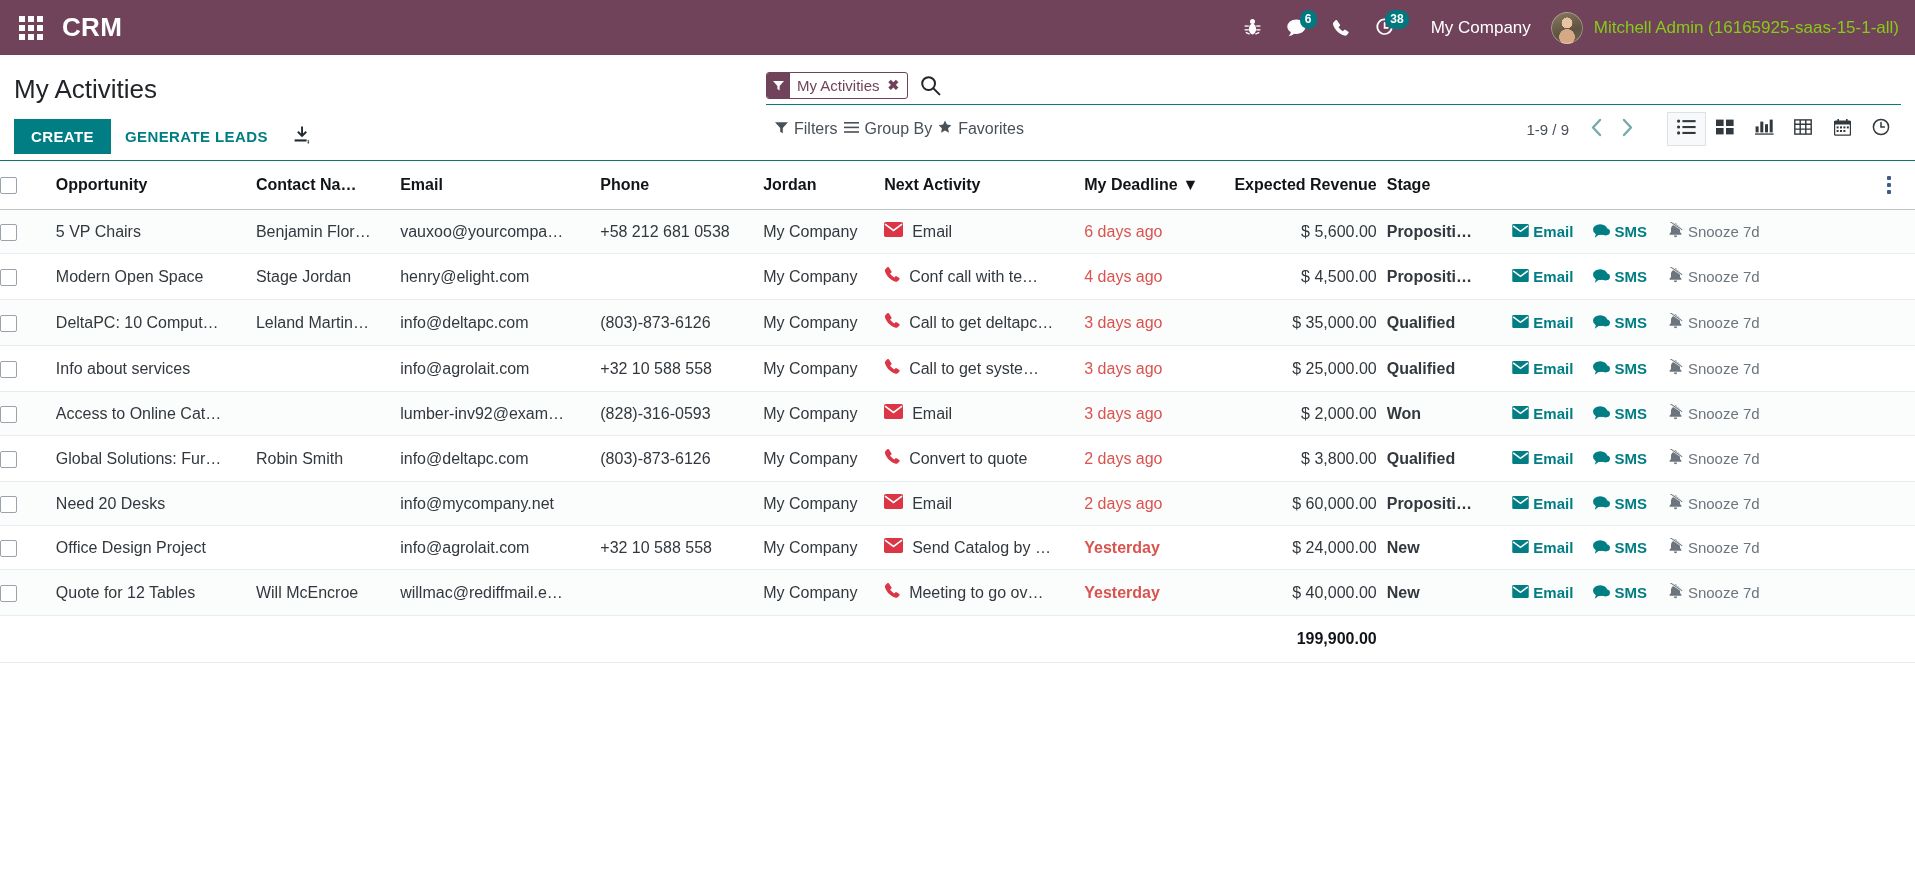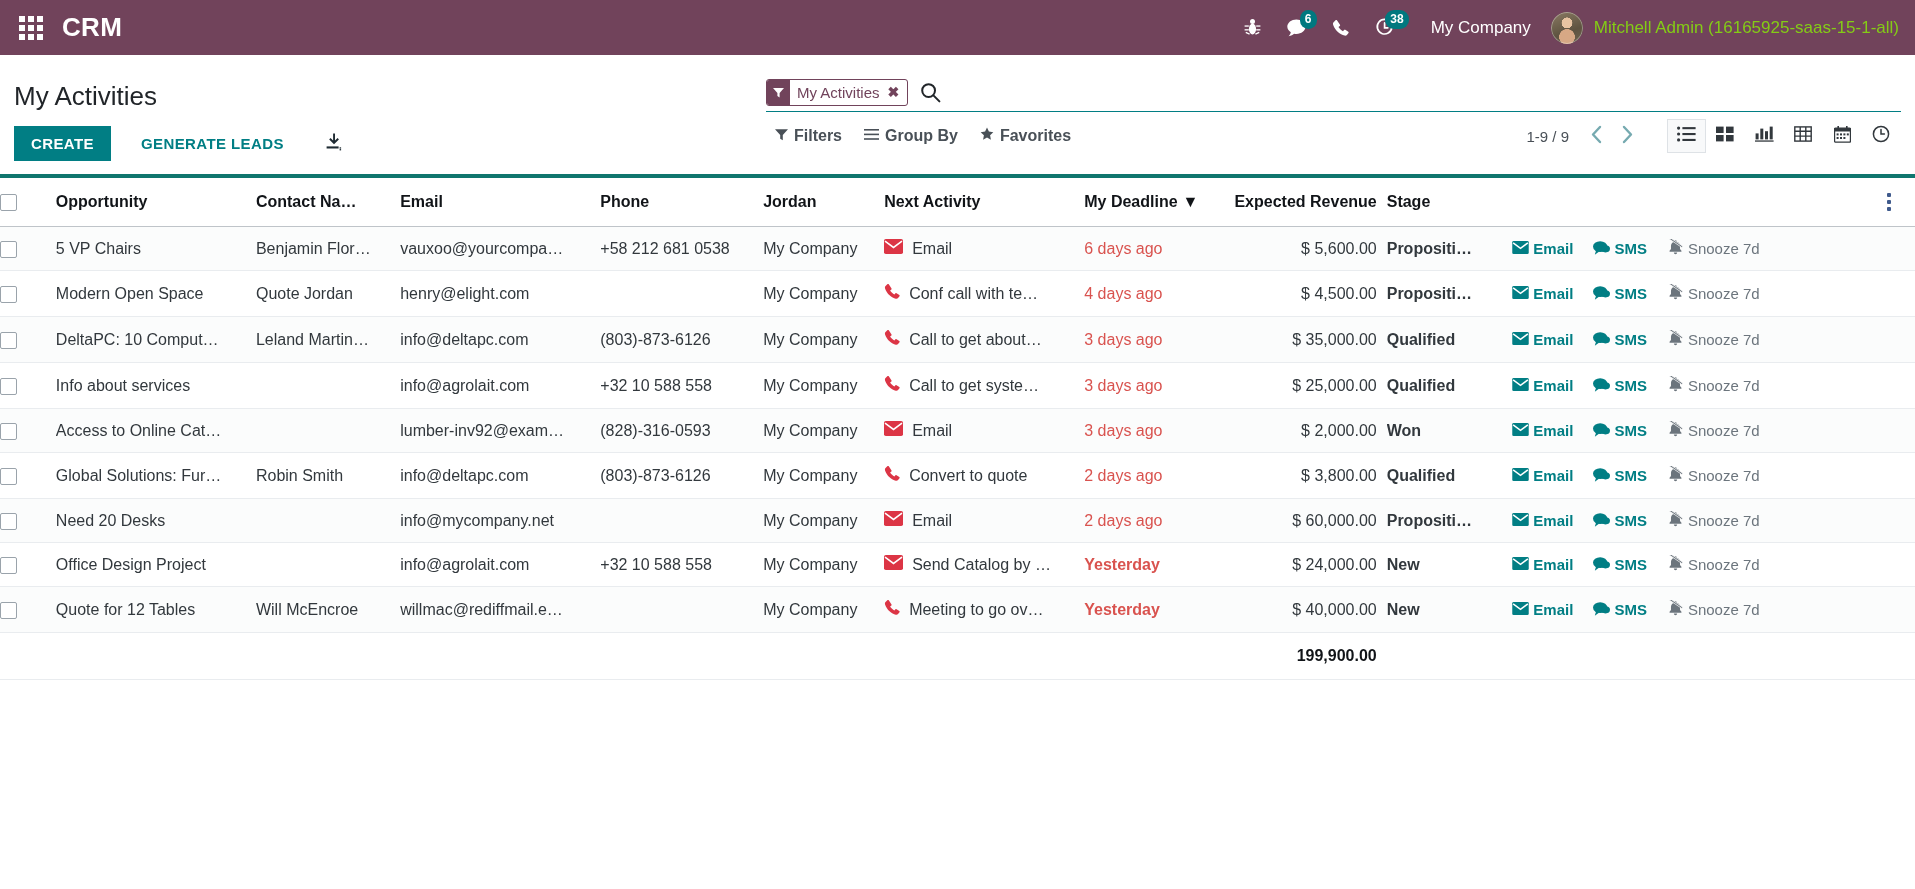--- a/index.html
+++ b/index.html
@@ -64,31 +64,31 @@
       radial-gradient(circle at 50% 34%, #e8c4a2 0 20%, rgba(0,0,0,0) 21%),
       linear-gradient(160deg,#8a7b63,#5e5340 60%,#6f6450);
     box-shadow:inset 0 0 0 1px rgba(255,255,255,.35);
     overflow:hidden; flex:0 0 auto;
   }
   .username { font-size:17px; color:#84cc16; white-space:nowrap; }
 
   
   .control-panel {
     background:#ffffff;
-    border-bottom:4px solid #0f766e;
-    padding:12px 14px;
+    border-bottom:1px solid #0f766e;
+    padding:5px 14px;
     position:relative;
   }
   .cp-row { display:flex; align-items:flex-start; }
   .cp-left { padding-top:14px; }
   .breadcrumb-title {
     font-size:26px; color:#212529; font-weight:normal; line-height:1.2;
     margin:0 0 14px 0; white-space:nowrap;
   }
-  .btn-row { display:flex; align-items:center; gap:16px; }
+  .btn-row { display:flex; align-items:center; gap:0; }
   .btn-create {
     background:#017e84; color:#fff; border:none;
     font-size:15px; font-weight:bold; letter-spacing:.4px;
     padding:9px 17px; cursor:pointer; text-transform:uppercase;
     font-family:inherit;
   }
   .btn-secondary {
     background:transparent; border:none; color:#017e84;
     font-size:15px; font-weight:bold; letter-spacing:.4px;
     padding:9px 14px; cursor:pointer; text-transform:uppercase;
@@ -127,21 +127,21 @@
   .search-input {
     flex:1 1 auto; border:none; outline:none;
     font-size:17px; color:#212529; font-family:inherit;
     padding:2px 6px; background:transparent;
     border-left:1px solid #adb5bd; margin-left:1px; height:24px;
   }
   .search-input::placeholder { color:#adb5bd; }
   .search-magnifier { padding:0 2px 0 10px; cursor:pointer; color:#212529; display:flex; }
 
   .cp-bottom { display:flex; align-items:center; padding:7px 0 9px; }
-  .dropdown-toggles { display:flex; align-items:center; gap:22px; margin:0 auto 0 9px;font-weight:bold; }
+  .dropdown-toggles { display:flex; align-items:center; gap:6px; margin:0 auto 0 9px; }
   .dd-toggle {
     display:flex; align-items:center; gap:6px;
     font-size:16px; color:#495057; cursor:pointer; white-space:nowrap;
   }
   .pager-area { display:flex; align-items:center; margin-left:auto; gap:0; }
   .pager-count { font-size:15px; color:#495057; white-space:nowrap; margin-right:12px;}
   .pager-btn {
     background:transparent; border:none; cursor:pointer;
     padding:2px 9px; color:#76aab0; display:flex; align-items:center;
   }
@@ -508,21 +508,21 @@
                     <path d="M7.2 14.4h3.6a1.8 1.8 0 0 1-3.6 0z"></path>
                     <rect x="0.4" y="2.6" width="17.4" height="1.7" transform="rotate(34 9 3.4)" fill="#6c757d" stroke="#fff" stroke-width="0.7"></rect>
                   </svg></span>Snooze 7d</span>
             </div>
           </td>
           <td></td>
         </tr>
         <tr class="">
           <td class="cbcol"><span class="cb"></span></td>
           <td>Modern Open Space</td>
-          <td>Quote Jordan</td>
+          <td>Stage Jordan</td>
           <td>henry@elight.com</td>
           <td></td>
           <td>My Company</td>
           <td>
             <span class="act-cell">
               <span><svg width="16" height="17" viewBox="0 0 17 18" fill="#dc3545">
                   <path d="M3.5 1.3 1.4 3.5c-.5.6-.5 1.5-.2 2.5.9 2.7 2.6 5.2 4.7 7 2 1.8 4.5 3.1 6.6 3.6 1 .2 1.9 0 2.4-.6l1.6-2c.3-.4.2-.9-.2-1.2l-3-2c-.4-.3-1-.2-1.3.2l-1 1.2c-1.5-.8-3.5-2.6-4.5-4.3l1.3-.9c.4-.3.5-.9.2-1.3L5.1 1.4c-.4-.4-1.1-.5-1.6-.1z"></path>
                 </svg></span>
               <span class="act-name">Conf call with te…</span>
             </span>
@@ -555,21 +555,21 @@
           <td>DeltaPC: 10 Comput…</td>
           <td>Leland Martin…</td>
           <td>info@deltapc.com</td>
           <td>(803)-873-6126</td>
           <td>My Company</td>
           <td>
             <span class="act-cell">
               <span><svg width="16" height="17" viewBox="0 0 17 18" fill="#dc3545">
                   <path d="M3.5 1.3 1.4 3.5c-.5.6-.5 1.5-.2 2.5.9 2.7 2.6 5.2 4.7 7 2 1.8 4.5 3.1 6.6 3.6 1 .2 1.9 0 2.4-.6l1.6-2c.3-.4.2-.9-.2-1.2l-3-2c-.4-.3-1-.2-1.3.2l-1 1.2c-1.5-.8-3.5-2.6-4.5-4.3l1.3-.9c.4-.3.5-.9.2-1.3L5.1 1.4c-.4-.4-1.1-.5-1.6-.1z"></path>
                 </svg></span>
-              <span class="act-name">Call to get about…</span>
+              <span class="act-name">Call to get deltapc…</span>
             </span>
           </td>
           <td><span class="deadline">3 days ago</span></td>
           <td class="num">$ 35,000.00</td>
           <td class="stage">Qualified</td>
           <td class="actions">
             <div class="actions-inner">
               <span class="rowact"><span><svg width="17" height="13" viewBox="0 0 19 15" fill="#017e84">
                     <rect width="19" height="15" rx="1.5"></rect>
                     <path d="M1 2.2 9.5 8.4 18 2.2" stroke="#fff" stroke-width="1.8" fill="none"></path>

